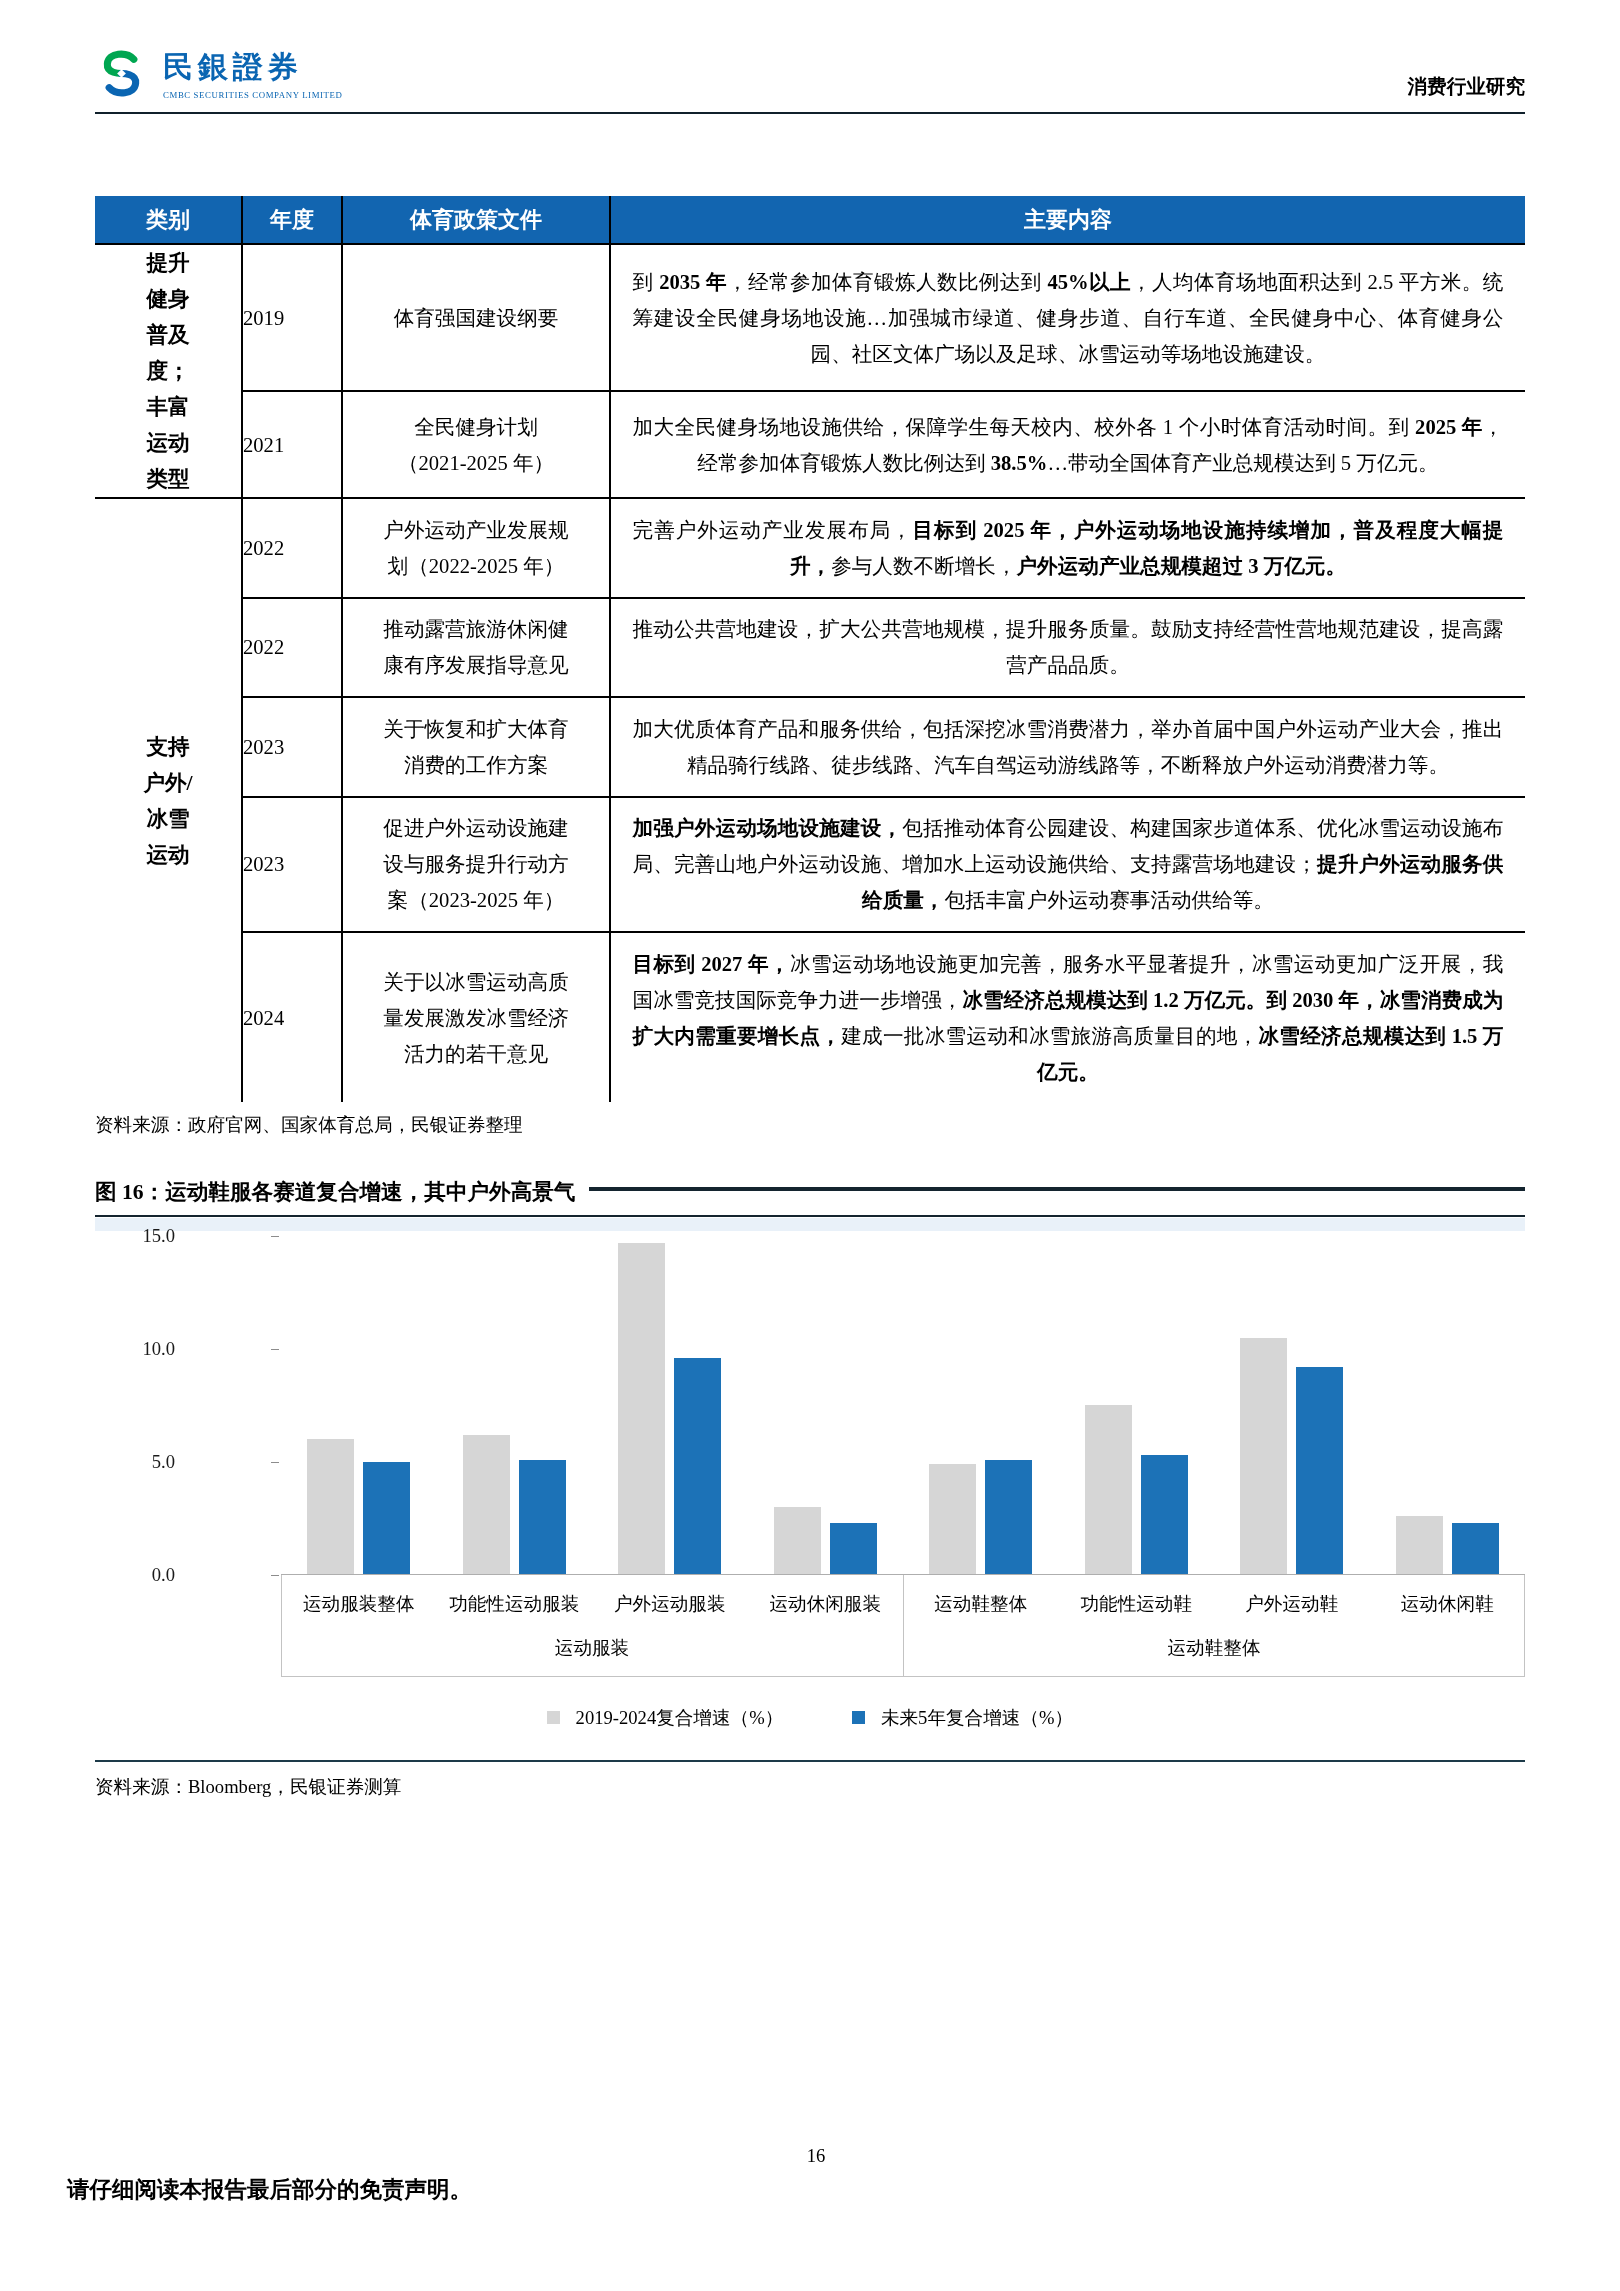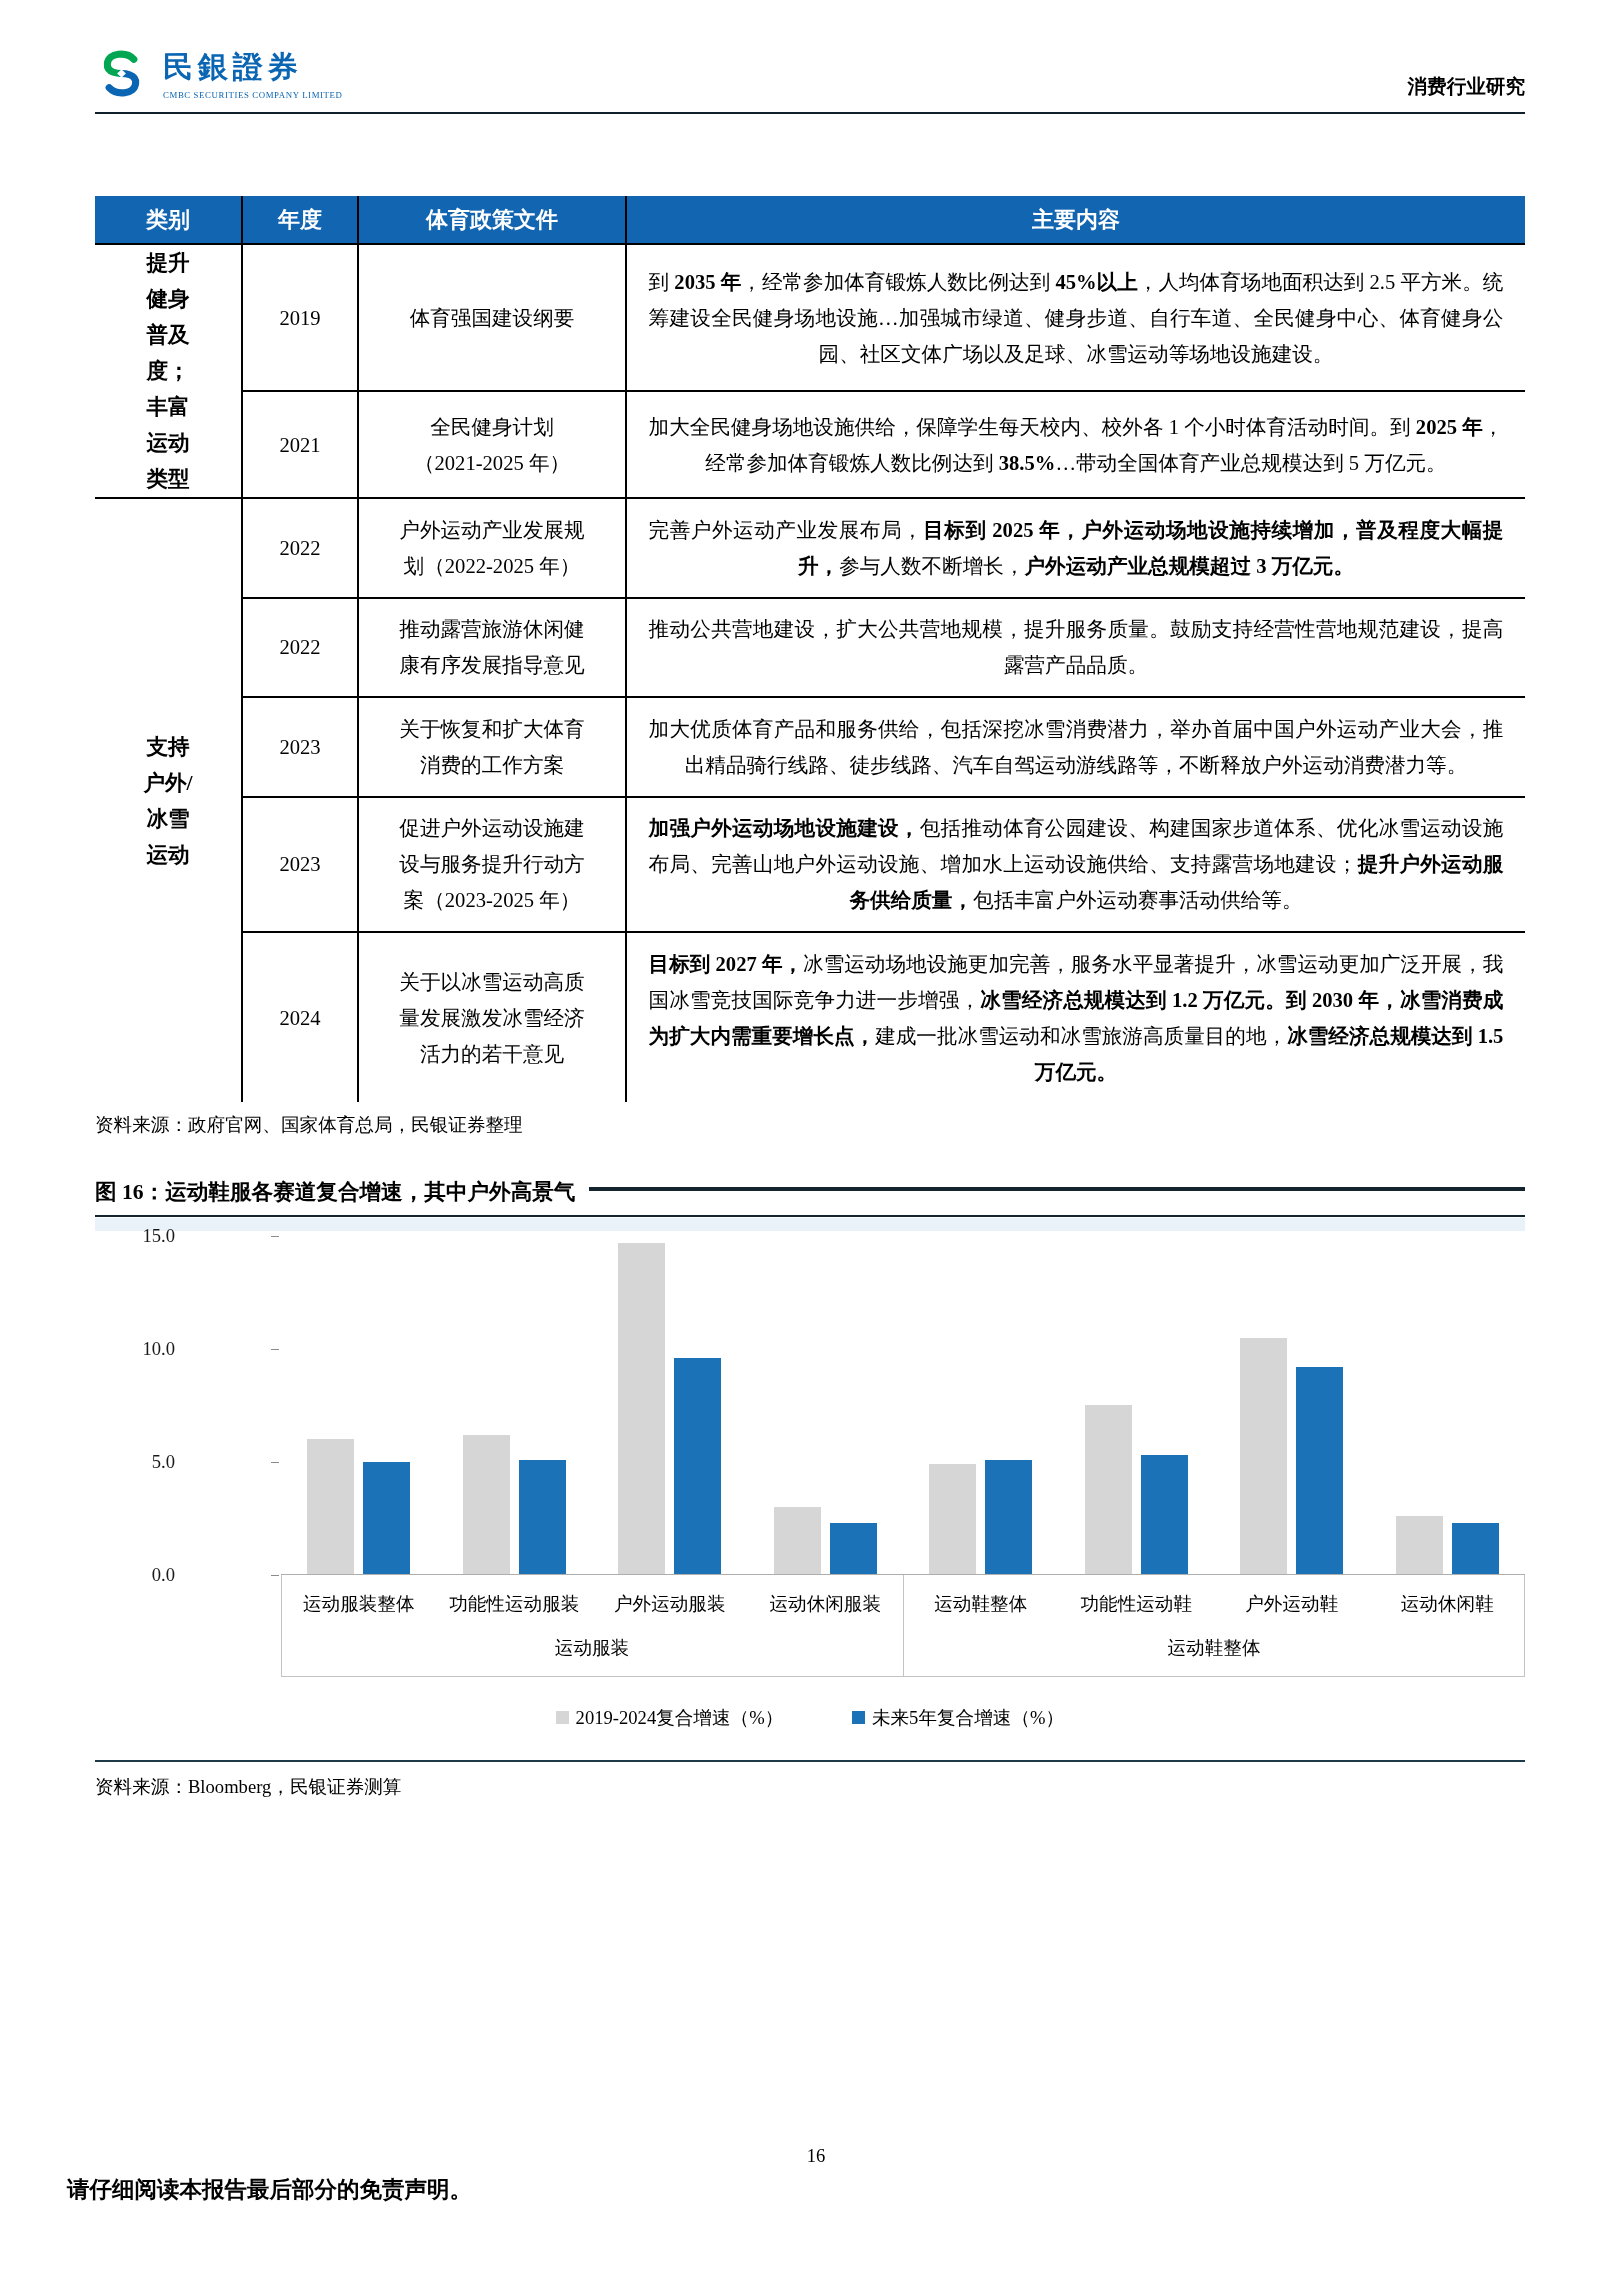--- a/index.html
+++ b/index.html
@@ -13,21 +13,21 @@
   .logo-text .cn { font-size:30px; font-weight:bold; color:#0a65b2; letter-spacing:4.9px; line-height:1.05; }
   .logo-text .en { font-size:8.8px; color:#0a65b2; letter-spacing:0.6px; margin-top:8px; }
   .header-right { font-size:19.6px; font-weight:bold; padding-bottom:3.9px; }
   .header-rule { margin:7.8px 95px 0 95px; border-top:2.9px solid #10202b; }
 
   
   .policy { width:1430px; margin:82px 95px 0 95px; border-collapse:collapse; border:hidden; font-size:20.6px; }
   .policy th { background:#1265b0; color:#fff; font-weight:bold; padding:8.8px 5.9px; border:2px solid #000; font-size:22px; }
   .policy td { border:2px solid #000; vertical-align:middle; line-height:36px; }
   .policy .cat-cell { width:147px; font-weight:bold; text-align:center; white-space:pre-line; font-size:21.6px; }
-  .policy .year-cell { width:116px; text-align:center; }
+  .policy .year-cell { width:100px; }
   .policy .policy-cell { width:268px; text-align:center; white-space:pre-line; padding:11.8px 9.8px; }
   .policy .content-cell { text-align:justify; text-align-last:center; padding:12.7px 21.6px; }
 
   .table-source { margin:9.8px 95px 0 95px; font-size:18.6px; }
 
   
   .figure { margin:39px 95px 0 95px; }
   .figure-title-row { display:flex; align-items:center; border-bottom:2px solid #14242f; padding-bottom:8.8px; }
   .figure-title { font-size:21.6px; font-weight:bold; white-space:nowrap; }
   .figure-title-fill { flex:1; height:3.9px; background:#14242f; margin-left:13.7px; margin-top:-5.9px; }
@@ -47,21 +47,21 @@
   .labels-block { position:relative; border-bottom:1px solid #c3c3c3; }
   .cat-row { display:flex; }
   .cat-row .half { flex:1; display:flex; }
   .cat-label { flex:1; text-align:center; font-size:18.6px; padding:15.7px 2px 9.8px 2px; }
   .group-row { display:flex; }
   .group-label { flex:1; text-align:center; font-size:18.6px; padding:7.8px 0 15.7px 0; }
   .vdiv { position:absolute; top:0; bottom:0; width:1px; background:#c3c3c3; }
   .vdiv.left { left:0; } .vdiv.mid { left:50%; } .vdiv.right { right:0; }
 
   .legend { display:flex; justify-content:center; gap:69px; margin-top:27.4px; }
-  .legend-item { display:flex; align-items:center; gap:7px; font-size:18.6px; }
+  .legend-item { display:flex; align-items:center; gap:16px; font-size:18.6px; }
   .legend-swatch { width:12.7px; height:12.7px; display:inline-block; }
 
   .figure-bottom-rule { margin-top:29px; border-top:2.9px solid #1d3a49; }
   .figure-source { margin-top:12.7px; font-size:18.6px; }
 
   
   .page-number { position:absolute; left:12px; right:0; top:2145px; text-align:center; font-size:18.6px; }
   .disclaimer { position:absolute; left:67px; top:2174px; font-size:22.5px; font-weight:bold; }
 </style>
 </head>

